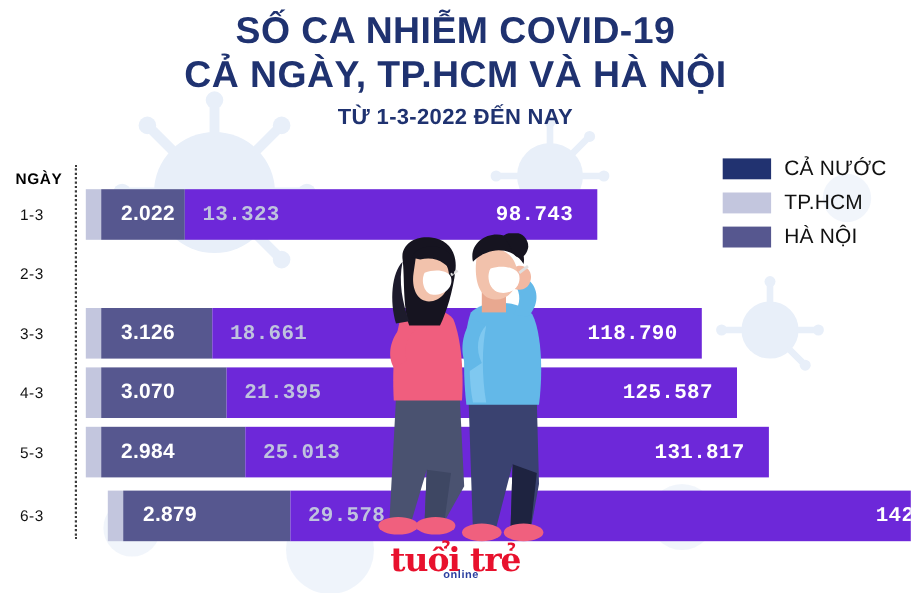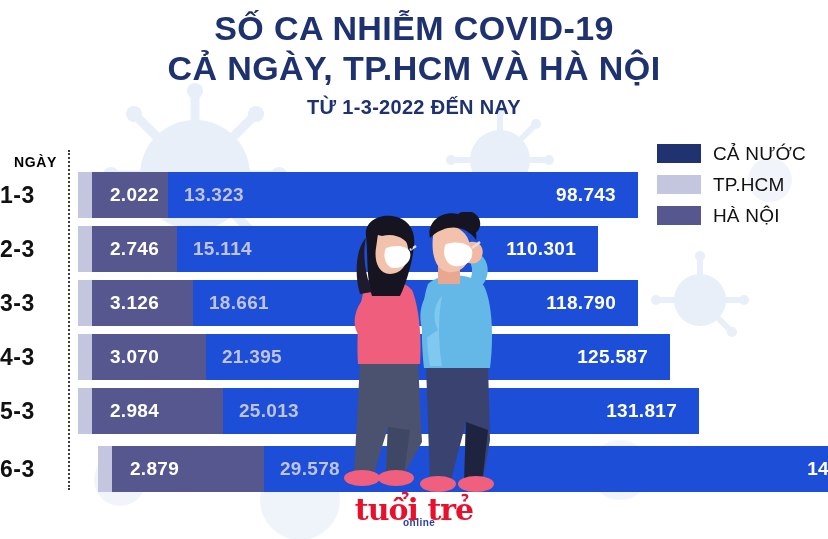--- a/index.html
+++ b/index.html
@@ -37,29 +37,29 @@
   .axis-title{
     position:absolute;left:14px;top:4px;font-size:14px;font-weight:bold;
     color:#000000;letter-spacing:.6px;
   }
   .axis-line{
     position:absolute;left:68px;top:0px;width:0;height:340px;
     border-left:2px dotted #3b3b3b;
   }
   .row{position:absolute;left:0;height:46px;}
   .row-label{
-    position:absolute;left:0;width:58px;text-align:left;
-    font-size:23px;font-weight:bold;color:#111;letter-spacing:.5px;
+    position:absolute;left:0;width:58px;text-align:center;
+    font-size:14px;font-weight:normal;color:#111;letter-spacing:.5px;
     line-height:46px;
   }
   .bar{position:absolute;left:78px;top:0;height:46px;display:flex;align-items:stretch;}
   .seg{height:46px;display:flex;align-items:center;position:relative;}
   .seg-hcm{background:#C3C6DE;}
   .seg-hn{background:#56578F;}
-  .seg-total{background:#1d4ed8;flex:1;}
+  .seg-total{background:#6d28d9;flex:1;font-family:Liberation Mono, monospace;}
   .val{font-weight:bold;font-size:19px;letter-spacing:.3px;white-space:nowrap;}
   .val-hcm{color:#ffffff;position:absolute;left:18px;}
   .val-hn{color:#BFC3DE;position:absolute;left:16px;}
   .val-total{color:#ffffff;position:absolute;right:22px;}
 
   
   .illustration{position:absolute;left:330px;top:212px;width:185px;height:285px;z-index:5;pointer-events:none;}
 
   
   .logo{position:absolute;left:0;top:495px;width:828px;text-align:center;z-index:4;}
@@ -158,43 +158,33 @@
     <span class="legend-label">HÀ NỘI</span>
   </div>
 </div>
 
 <div class="chart">
   <div class="axis-title">NGÀY</div>
   <div class="axis-line"></div>
   <div id="rows-host">
       <div class="row" style="top: 22px; width: 828px;">
         <div class="row-label">1-3</div>
-        <div class="bar" style="left: 78px; width: 560px;">
+        <div class="bar" style="left: 78px; width: 465px;">
           <div class="seg seg-hcm" style="width: 14px;"></div>
           <div class="seg seg-hn" style="width: 76px;">
             <span class="val val-hcm">2.022</span>
           </div>
           <div class="seg seg-total">
             <span class="val val-hn">13.323</span>
             <span class="val val-total">98.743</span>
           </div>
         </div>
       </div>
       <div class="row" style="top: 76px; width: 828px;">
         <div class="row-label">2-3</div>
-        <div class="bar" style="left: 78px; width: 520px;">
-          <div class="seg seg-hcm" style="width: 14px;"></div>
-          <div class="seg seg-hn" style="width: 85px;">
-            <span class="val val-hcm">2.746</span>
-          </div>
-          <div class="seg seg-total">
-            <span class="val val-hn">15.114</span>
-            <span class="val val-total">110.301</span>
-          </div>
-        </div>
       </div>
       <div class="row" style="top: 130px; width: 828px;">
         <div class="row-label">3-3</div>
         <div class="bar" style="left: 78px; width: 560px;">
           <div class="seg seg-hcm" style="width: 14px;"></div>
           <div class="seg seg-hn" style="width: 101px;">
             <span class="val val-hcm">3.126</span>
           </div>
           <div class="seg seg-total">
             <span class="val val-hn">18.661</span>

